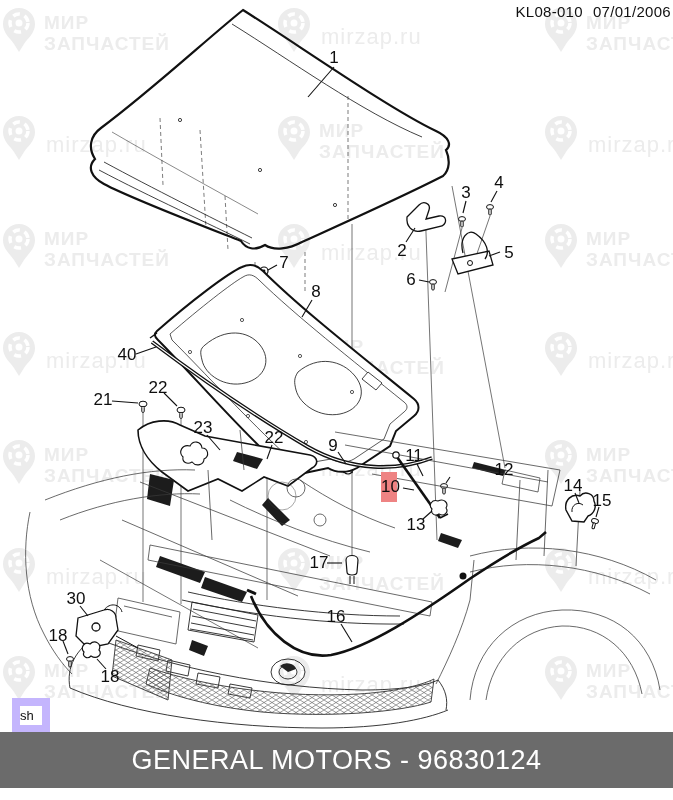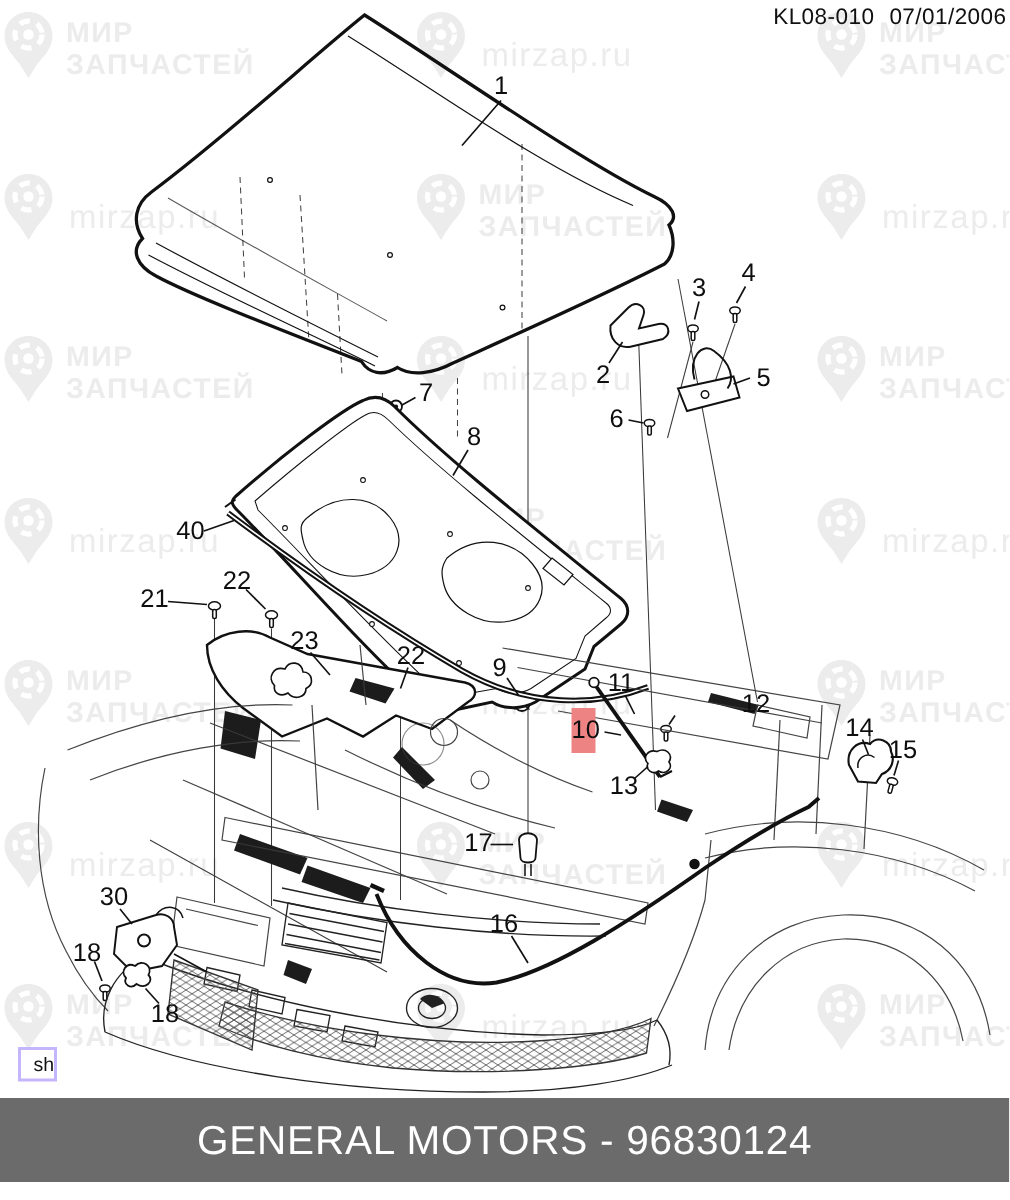--- a/index.html
+++ b/index.html
@@ -16,22 +16,22 @@
   #callout-layer{position:absolute;left:0;top:0;width:673px;height:732px;z-index:3;pointer-events:none;}
   .callout{position:absolute;transform:translate(-50%,-50%);font-size:17px;color:#0e0e0e;
            white-space:nowrap;line-height:1;}
   .callout.hl{width:16px;height:30px;line-height:30px;text-align:center;transform:translate(-50%,-50%);}
   #leader-svg{position:absolute;left:0;top:0;z-index:2;}
   
   #doc-code{position:absolute;top:3px;right:2px;z-index:3;font-size:15px;color:#111;
             letter-spacing:.3px;display:flex;gap:10px;}
   
   #corner-mark{position:absolute;left:12px;top:698px;width:22px;height:19px;z-index:3;
-               border:2px solid #c4b5fd;background:#fff;font-size:13px;color:#111;
-               display:flex;align-items:center;justify-content:flex-end;}
+               border:8px solid #c4b5fd;background:#fff;font-size:13px;color:#111;
+               display:flex;align-items:center;justify-content:flex-start;}
   
   #footer-bar{position:absolute;left:0;top:732px;width:673px;height:56px;z-index:4;
               display:flex;align-items:center;justify-content:center;gap:28px;}
   #footer-bar .ft{font-size:27px;letter-spacing:.5px;}
 </style>
 </head>
 <body>
 
 <div id="page">
 

